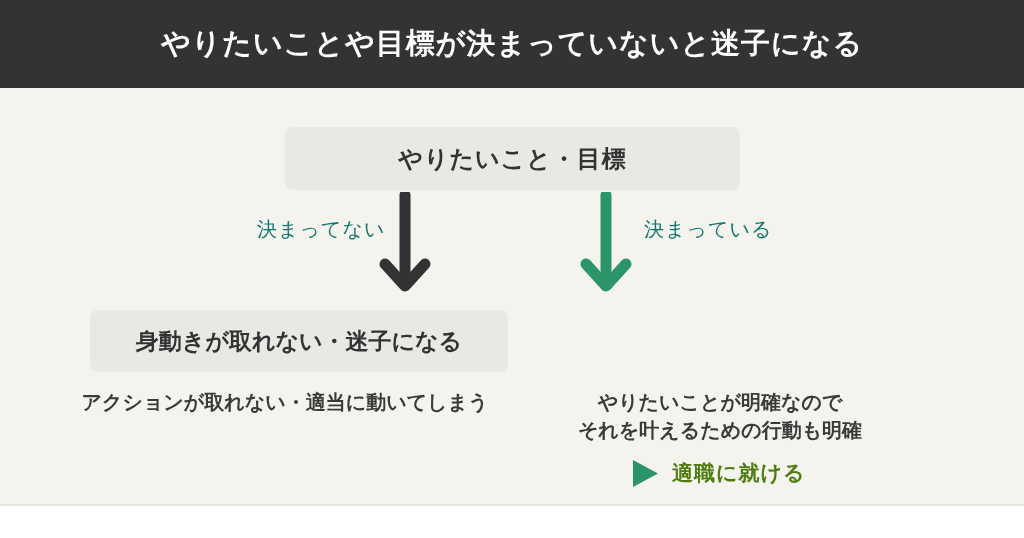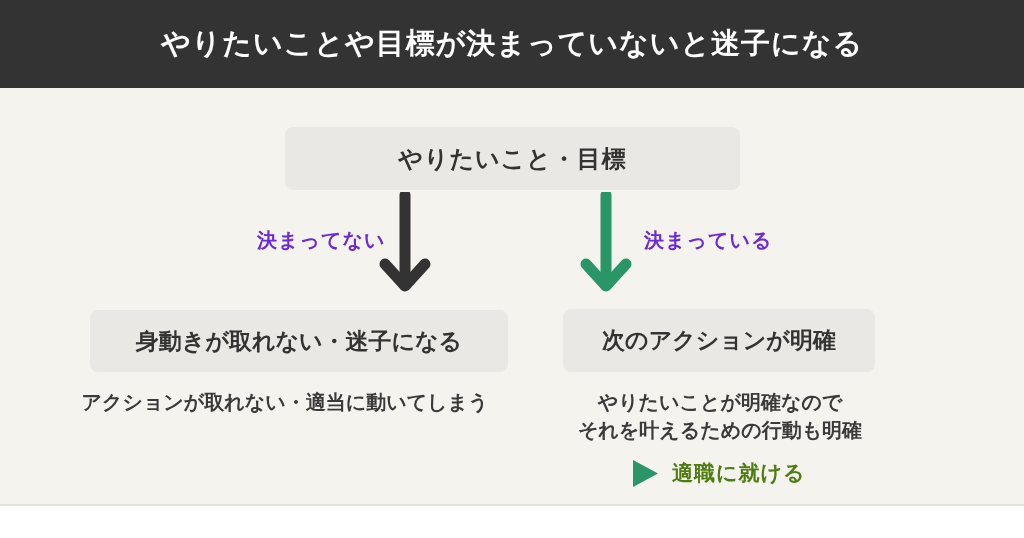--- a/index.html
+++ b/index.html
@@ -47,24 +47,24 @@
     letter-spacing: 1px;
   }
   .result-box { font-size: 23px; }
   .result-box.left  { left: 90px;  top: 310px; width: 418px; height: 62px; }
   .result-box.right { left: 563px; top: 309px; width: 312px; height: 63px; }
   .arrow-svg { position: absolute; width: 56px; height: 118px; }
   .arrow-svg.left  { left: 377px; top: 192px; }
   .arrow-svg.right { left: 578px; top: 192px; }
   .arrow-label {
     position: absolute;
-    top: 227px;
+    top: 216px;
     font-size: 20px;
-    font-weight: bold;
-    color: #6d28d9;
+    font-weight: normal;
+    color: #0f766e;
     letter-spacing: 1px;
     white-space: nowrap;
   }
   .arrow-label.left  { left: 257px; }
   .arrow-label.right { left: 644px; }
   .description {
     position: absolute;
     top: 388px;
     text-align: center;
     font-size: 20px;
@@ -115,23 +115,20 @@
 
   <svg class="arrow-svg right" viewBox="0 0 56 118">
     <path d="M28 3 L28 88" fill="none" stroke-width="11" stroke-linecap="round" stroke="#2a9566"></path>
     <path d="M8 72 L28 94 L48 72" fill="none" stroke-width="11" stroke-linecap="round" stroke-linejoin="round" stroke="#2a9566"></path>
   </svg>
   <div class="arrow-label right">決まっている</div>
 
   <div class="node-box result-box left">
     <span>身動きが取れない・迷子になる</span>
   </div>
-  <div class="node-box result-box right">
-    <span>次のアクションが明確</span>
-  </div>
 
   <div class="description left">
     <div>アクションが取れない・適当に動いてしまう</div>
   </div>
   <div class="description right">
     <div>やりたいことが明確なので</div>
     <div>それを叶えるための行動も明確</div>
   </div>
 
   <div class="outcome right">

